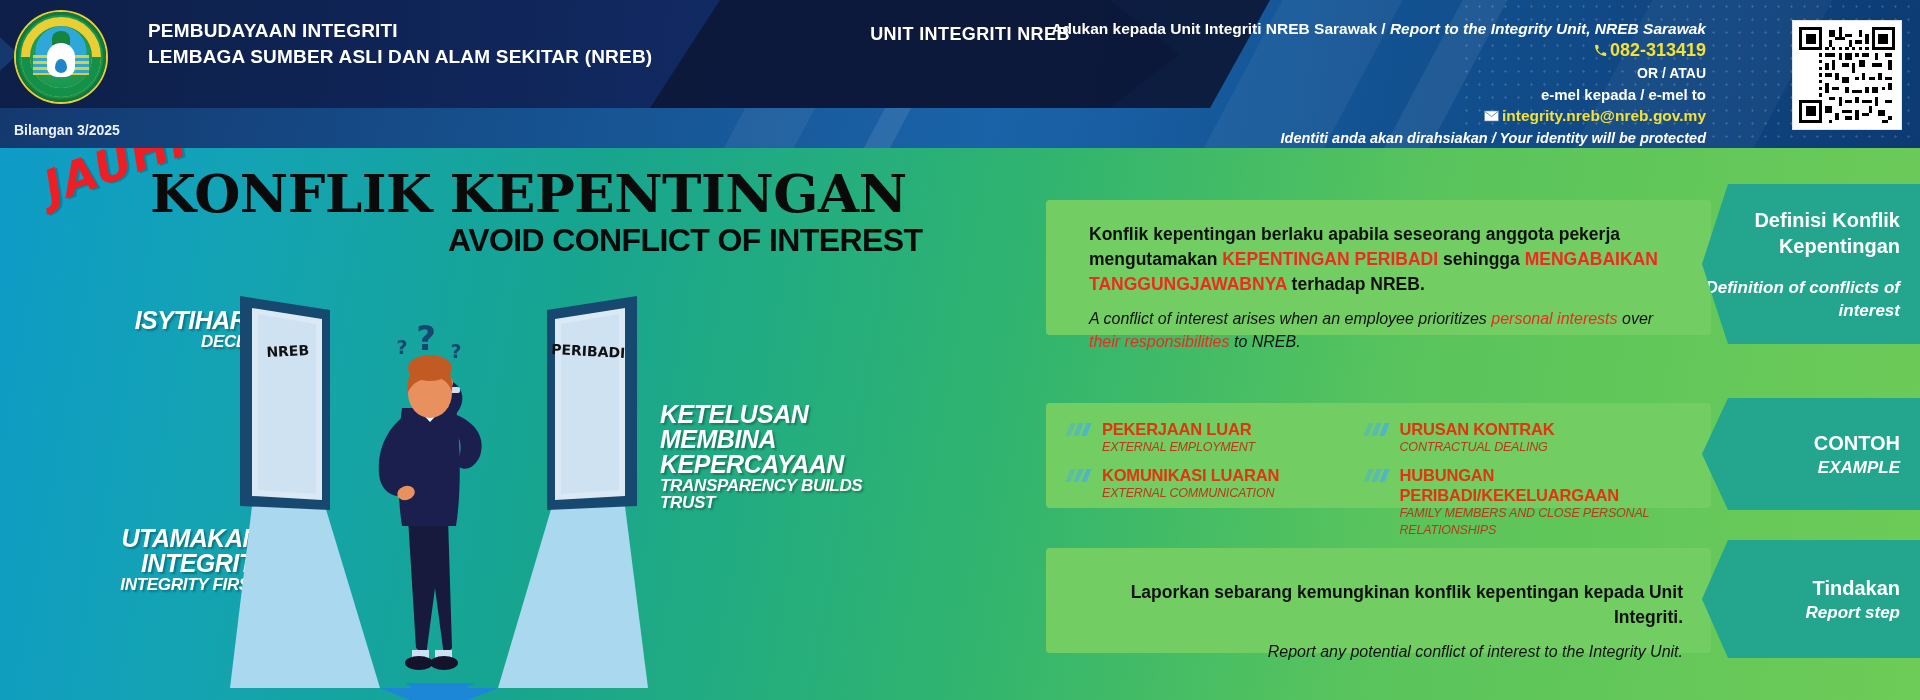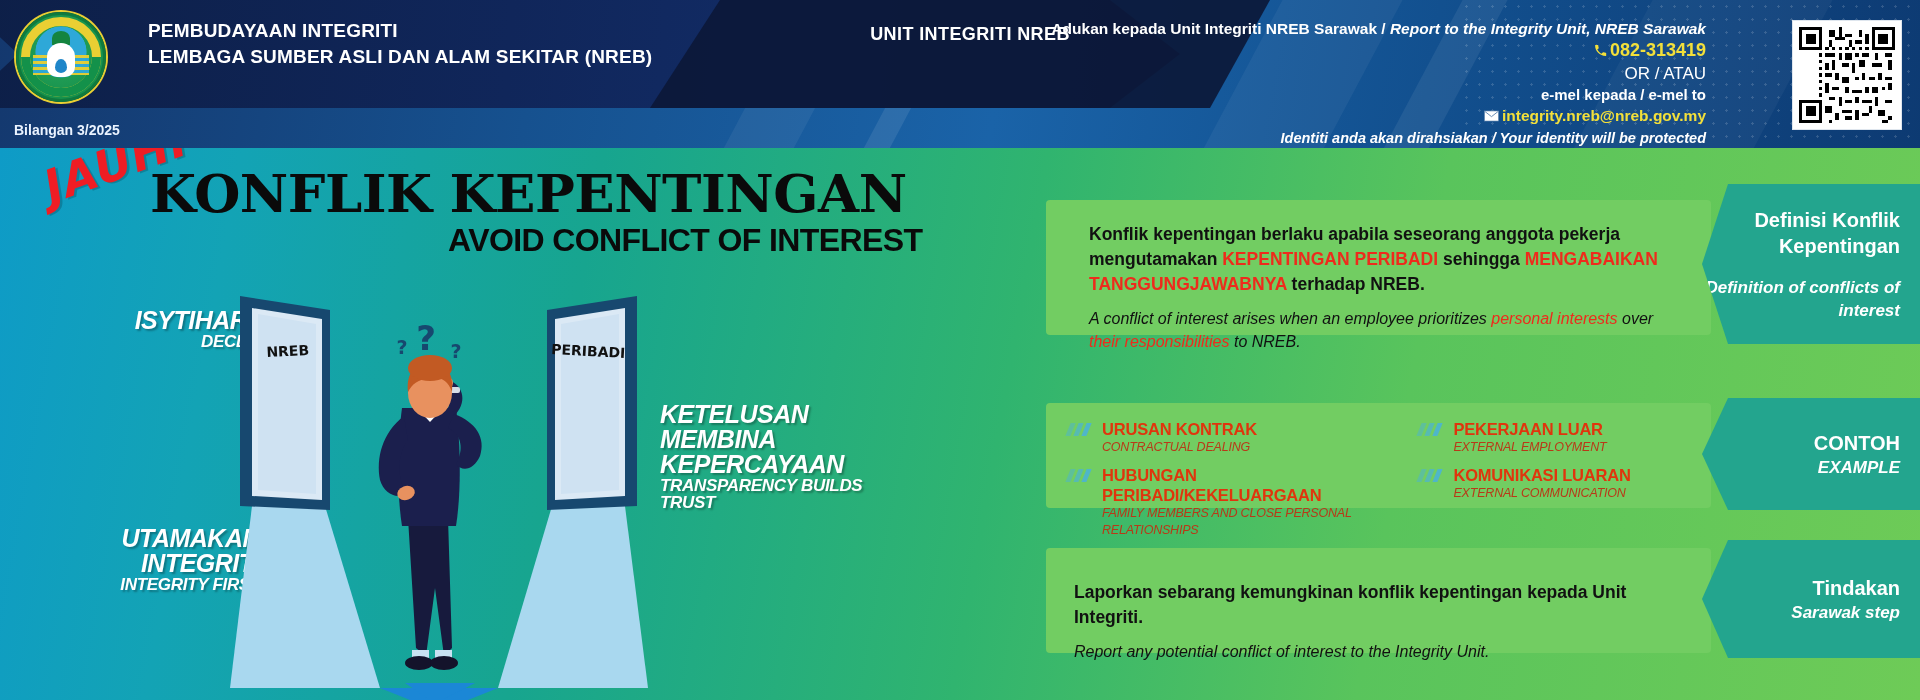--- a/index.html
+++ b/index.html
@@ -61,21 +61,21 @@
   .hdr-center{
     position:absolute;left:760px;top:24px;width:420px;text-align:center;
     color:#fff;font-size:18px;font-weight:bold;letter-spacing:.4px;
   }
   .bilangan{position:absolute;left:14px;top:122px;color:#eaf3ff;font-size:14px;font-weight:bold;}
 
   .hdr-right{position:absolute;right:214px;top:18px;width:720px;text-align:right;color:#fff;}
   .hdr-right .r1{font-size:15.5px;font-weight:bold;line-height:21px;}
   .hdr-right .r1 em{font-style:italic;}
   .hdr-right .phone{font-size:18px;font-weight:bold;color:#f3e03a;line-height:23px;}
-  .hdr-right .or{font-size:17px;font-weight:normal;line-height:21px;}
+  .hdr-right .or{font-size:14px;font-weight:bold;line-height:21px;}
   .hdr-right .emel{font-size:15px;font-weight:bold;line-height:21px;}
   .hdr-right .mail{font-size:15.5px;font-weight:bold;color:#f3e03a;line-height:22px;}
   .hdr-right .ident{font-size:14.5px;font-style:italic;font-weight:bold;line-height:21px;}
   .icon-inline{display:inline-block;vertical-align:-1px;margin-right:3px;}
 
   .qr{
     position:absolute;right:18px;top:20px;width:110px;height:110px;background:#fff;
     padding:6px;box-sizing:border-box;border:1px solid #dfe6ee;
   }
   .qr svg{display:block;width:100%;height:100%;}
@@ -386,77 +386,77 @@
 
     <div class="tab" style="top:36px;height:160px;width:218px;
          clip-path:polygon(26px 0, 218px 0, 218px 160px, 26px 160px, 0 80px);gap:17px;">
       <div class="t-bm">Definisi Konflik Kepentingan</div>
       <div class="t-en">Definition of conflicts of interest</div>
     </div>
 
     <div class="panel-green" style="left:1046px;top:255px;width:665px;height:105px;">
       <div class="inner" style="padding:16px 22px;">
         <div style="display:flex;gap:28px;">
+          <div class="ex-col" style="position:relative;width:280px;">
+            <div class="ex-item">
+              <span class="ex-bullet">
+                  <i></i>
+                  <i></i>
+                  <i></i>
+                </span>
+              <div class="ex-bm">PEKERJAAN LUAR</div>
+              <div class="ex-en">EXTERNAL EMPLOYMENT</div>
+            </div>
+            <div class="ex-item">
+              <span class="ex-bullet">
+                  <i></i>
+                  <i></i>
+                  <i></i>
+                </span>
+              <div class="ex-bm">KOMUNIKASI LUARAN</div>
+              <div class="ex-en">EXTERNAL COMMUNICATION</div>
+            </div>
+          </div>
           <div class="ex-col" style="position:relative;width:336px;">
             <div class="ex-item">
               <span class="ex-bullet">
                   <i></i>
                   <i></i>
                   <i></i>
                 </span>
               <div class="ex-bm">URUSAN KONTRAK</div>
               <div class="ex-en">CONTRACTUAL DEALING</div>
             </div>
             <div class="ex-item">
               <span class="ex-bullet">
                   <i></i>
                   <i></i>
                   <i></i>
                 </span>
               <div class="ex-bm">HUBUNGAN PERIBADI/KEKELUARGAAN</div>
               <div class="ex-en">FAMILY MEMBERS AND CLOSE PERSONAL RELATIONSHIPS</div>
             </div>
           </div>
-          <div class="ex-col" style="position:relative;width:280px;">
-            <div class="ex-item">
-              <span class="ex-bullet">
-                  <i></i>
-                  <i></i>
-                  <i></i>
-                </span>
-              <div class="ex-bm">PEKERJAAN LUAR</div>
-              <div class="ex-en">EXTERNAL EMPLOYMENT</div>
-            </div>
-            <div class="ex-item">
-              <span class="ex-bullet">
-                  <i></i>
-                  <i></i>
-                  <i></i>
-                </span>
-              <div class="ex-bm">KOMUNIKASI LUARAN</div>
-              <div class="ex-en">EXTERNAL COMMUNICATION</div>
-            </div>
-          </div>
         </div>
       </div>
     </div>
 
     <div class="tab" style="top:250px;height:112px;width:218px;
          clip-path:polygon(26px 0, 218px 0, 218px 112px, 26px 112px, 0 56px);">
       <div class="t-bm">CONTOH</div>
       <div class="t-en">EXAMPLE</div>
     </div>
 
-    <div class="panel-green" style="left:1046px;top:400px;width:665px;height:105px;">
+    <div class="panel-green" style="left:1046px;top:400px;width:665px;height:105px;text-align:right;">
       <div class="inner" style="padding:32px 28px;">
         <div class="p-text-bm">Laporkan sebarang kemungkinan konflik kepentingan kepada Unit Integriti.</div>
         <div class="p-text-en">Report any potential conflict of interest to the Integrity Unit.</div>
       </div>
     </div>
 
     <div class="tab" style="top:392px;height:118px;width:218px;
          clip-path:polygon(26px 0, 218px 0, 218px 118px, 26px 118px, 0 59px);">
       <div class="t-bm">Tindakan</div>
-      <div class="t-en">Sarawak step</div>
+      <div class="t-en">Report step</div>
     </div>
 
   </div>
 </div>
 
 </body></html>

